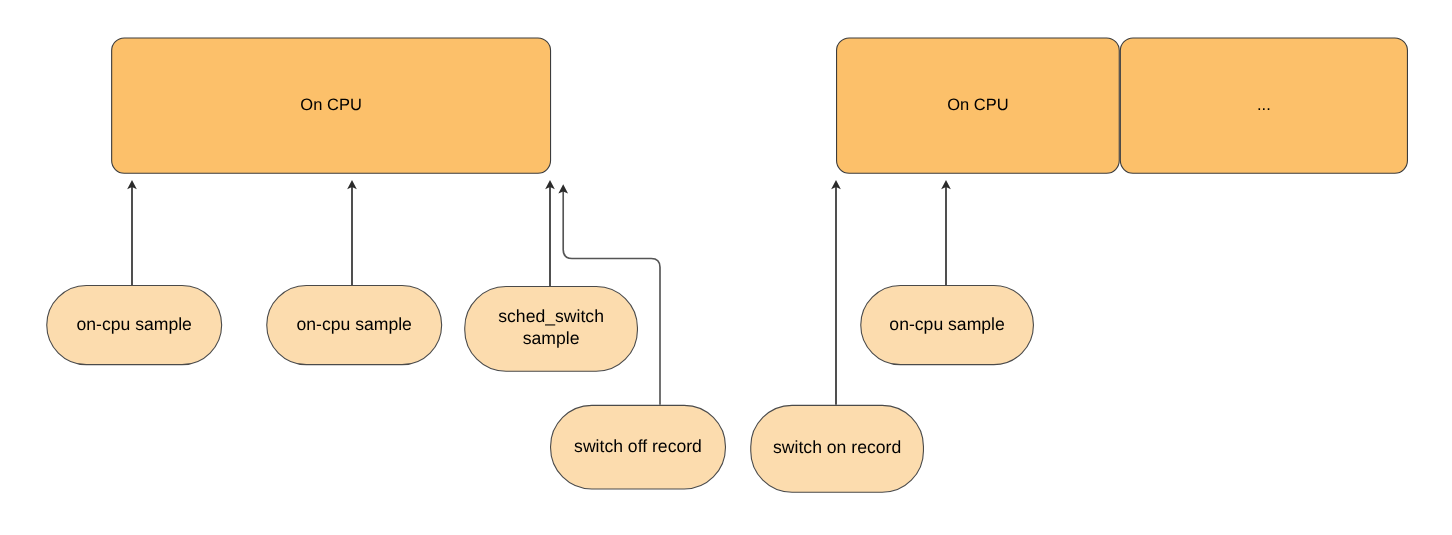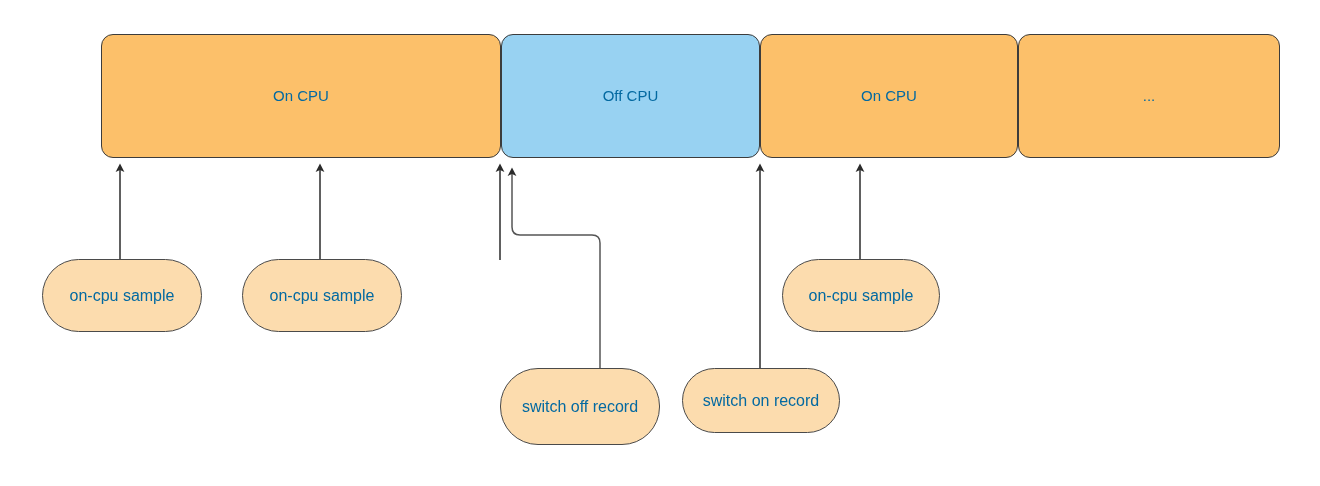--- a/index.html
+++ b/index.html
@@ -28,21 +28,21 @@
     width: 1320px;
     height: 486px;
   }
   .node {
     position: absolute;
     box-sizing: border-box;
     display: flex;
     align-items: center;
     justify-content: center;
     text-align: center;
-    color: #0369a1;
+    color: #000000;
     font-family: "Liberation Sans", sans-serif;
     line-height: 1.25;
     white-space: pre-line;
     user-select: none;
   }
   .timeline-seg {
     border: 1.3px solid #3c3c3c;
     border-radius: 12px;
     font-size: 15px;
   }
@@ -77,46 +77,47 @@
 
     <path d="M760,368 L760,168" fill="none" stroke="#2b2b2b" stroke-width="1.5" marker-end="url(#arrowhead)"></path>
 
     <path d="M860,259 L860,168" fill="none" stroke="#2b2b2b" stroke-width="1.5" marker-end="url(#arrowhead)"></path>
   </svg>
 
   <div class="node timeline-seg seg-on" style="left:101px; top:34px; width:400px; height:124px;">
     <span>On CPU</span>
   </div>
 
-  <div class="node timeline-seg seg-off" style="left:501px; top:34px; width:259px; height:124px;">
-    <span>Off CPU</span>
-  </div>
 
   <div class="node timeline-seg seg-on" style="left:760px; top:34px; width:258px; height:124px;">
     <span>On CPU</span>
   </div>
 
   <div class="node timeline-seg seg-on" style="left:1018px; top:34px; width:262px; height:124px;">
     <span>...</span>
   </div>
 
   <div class="node sample-node" style="left:42px; top:259px; width:160px; height:73px;">
     <span>on-cpu sample</span>
   </div>
 
   <div class="node sample-node" style="left:242px; top:259px; width:160px; height:73px;">
     <span>on-cpu sample</span>
   </div>
 
+  <div class="node sample-node" style="left:422px; top:260px; width:158px; height:78px;">
+    <span>sched_switch
+sample</span>
+  </div>
 
   <div class="node sample-node" style="left:782px; top:259px; width:158px; height:73px;">
     <span>on-cpu sample</span>
   </div>
 
   <div class="node sample-node" style="left:500px; top:368px; width:160px; height:77px;">
     <span>switch off record</span>
   </div>
 
-  <div class="node sample-node" style="left:682px; top:368px; width:158px; height:65px;">
+  <div class="node sample-node" style="left:682px; top:368px; width:158px; height:80px;">
     <span>switch on record</span>
   </div>
 
 </div>
 
 </body></html>

